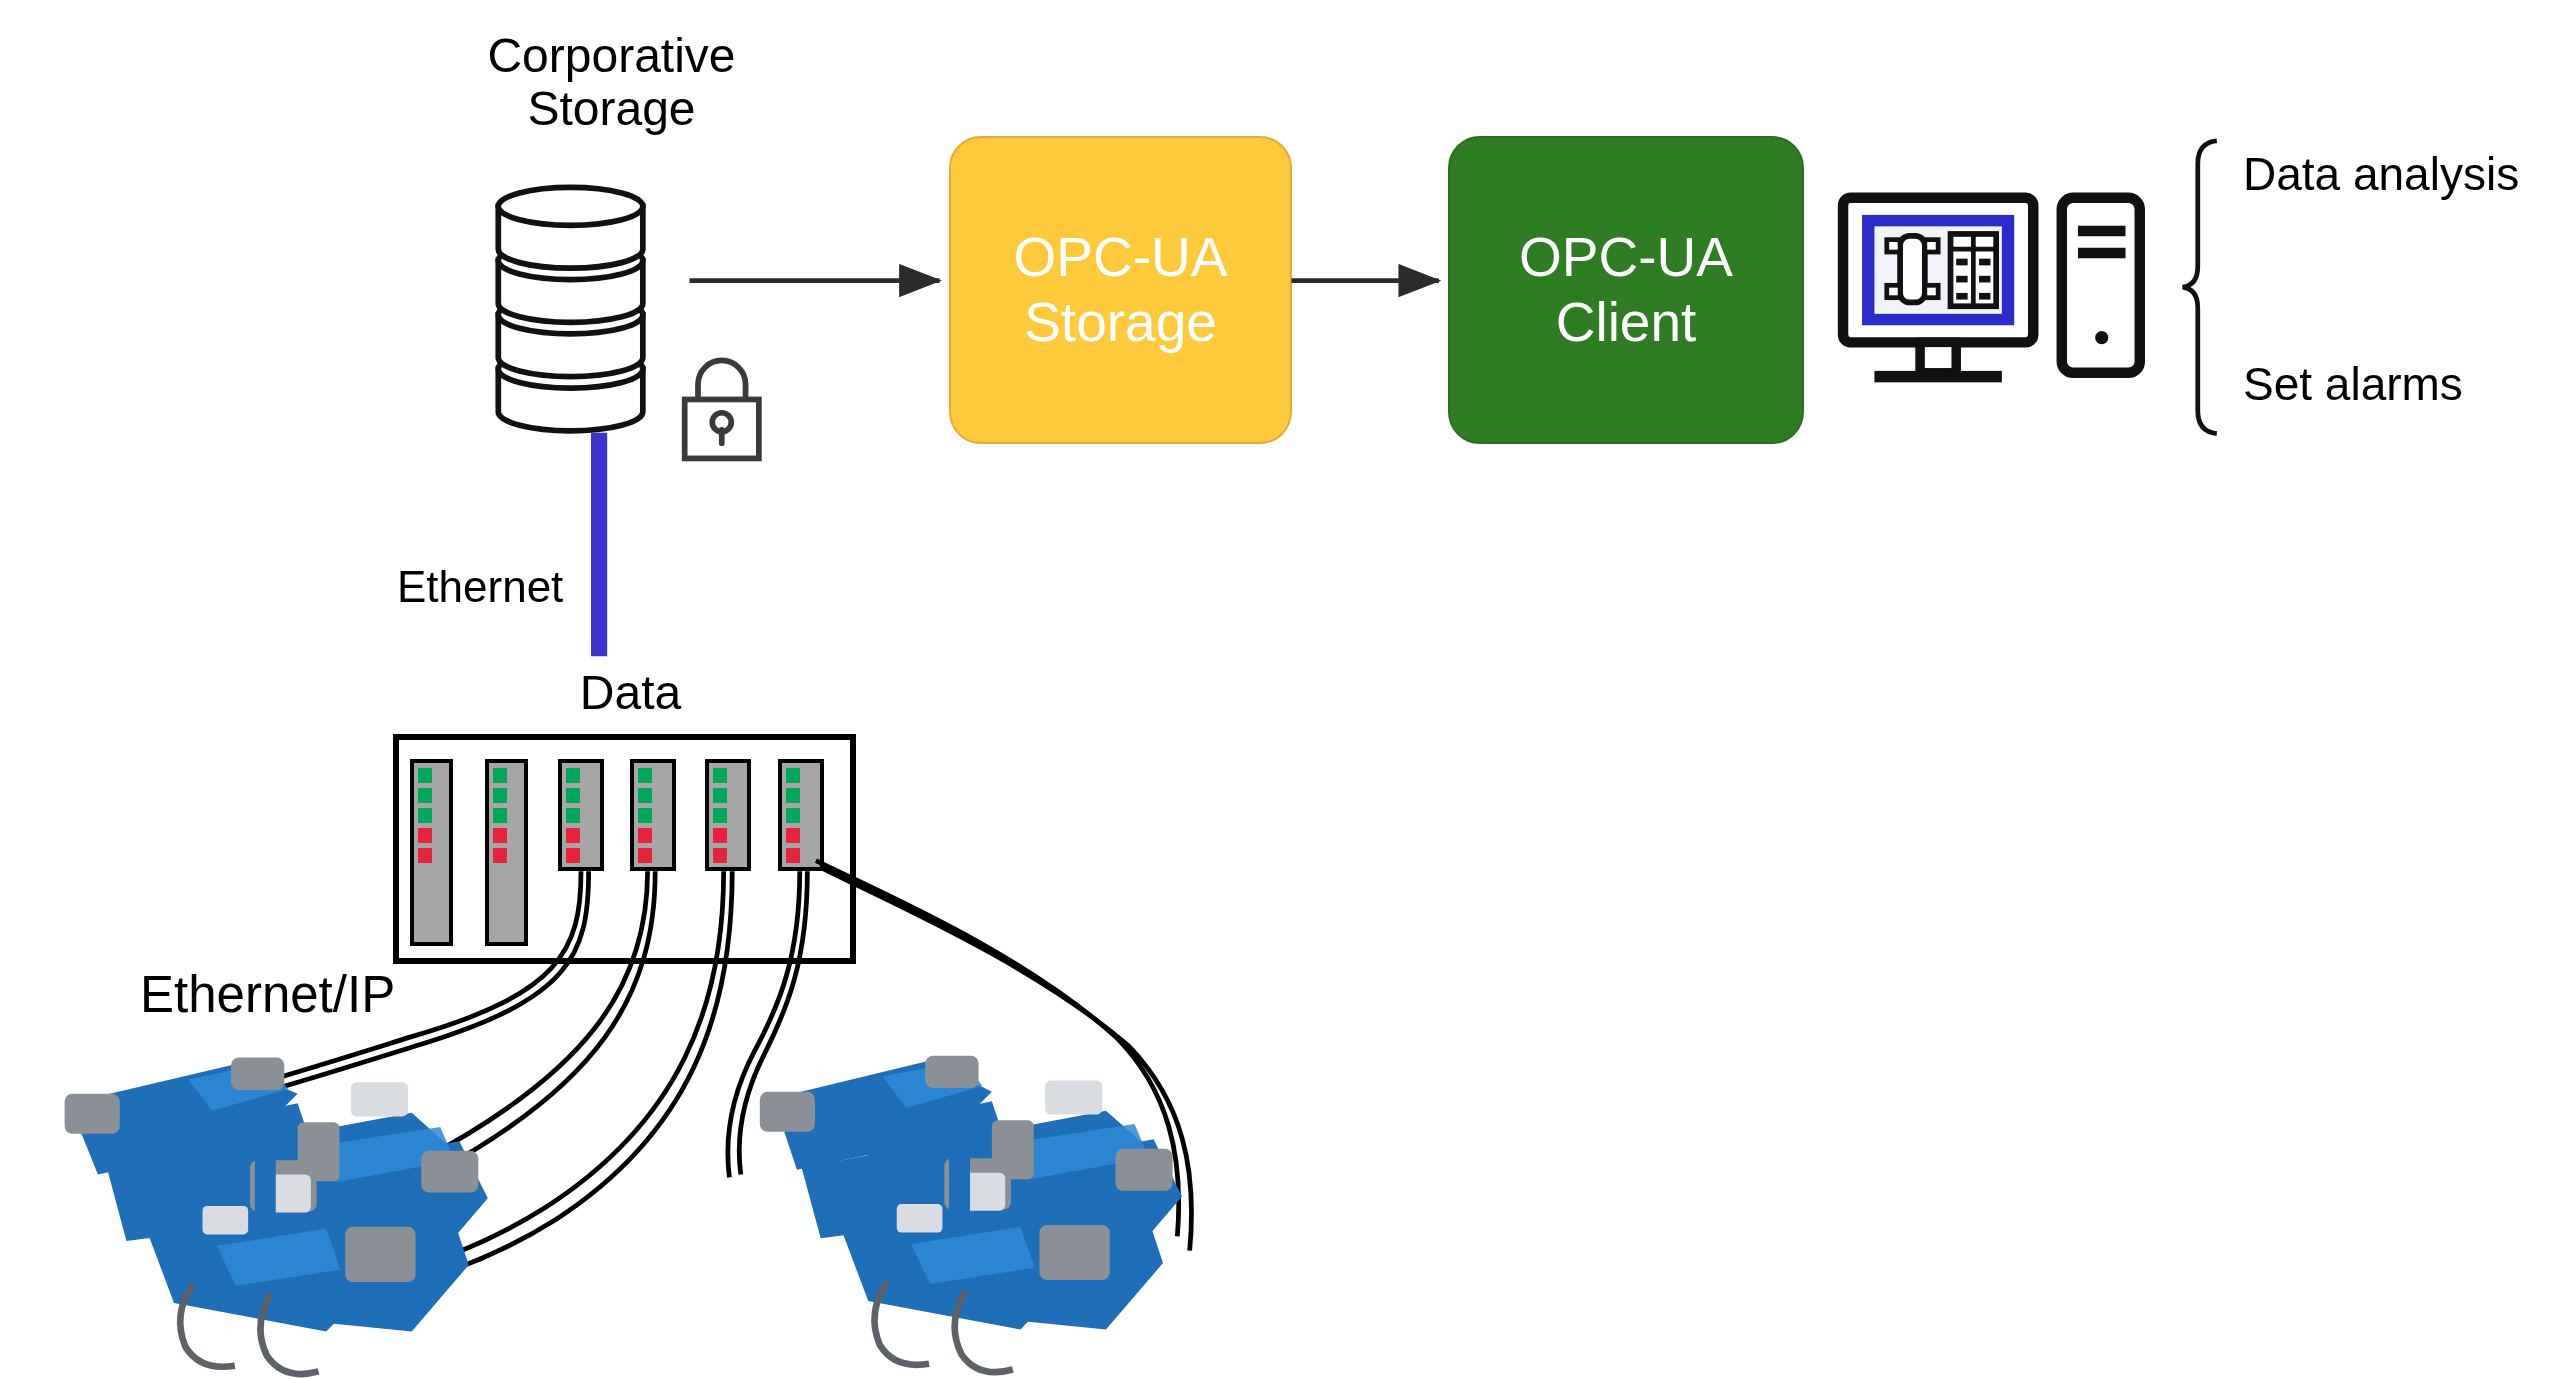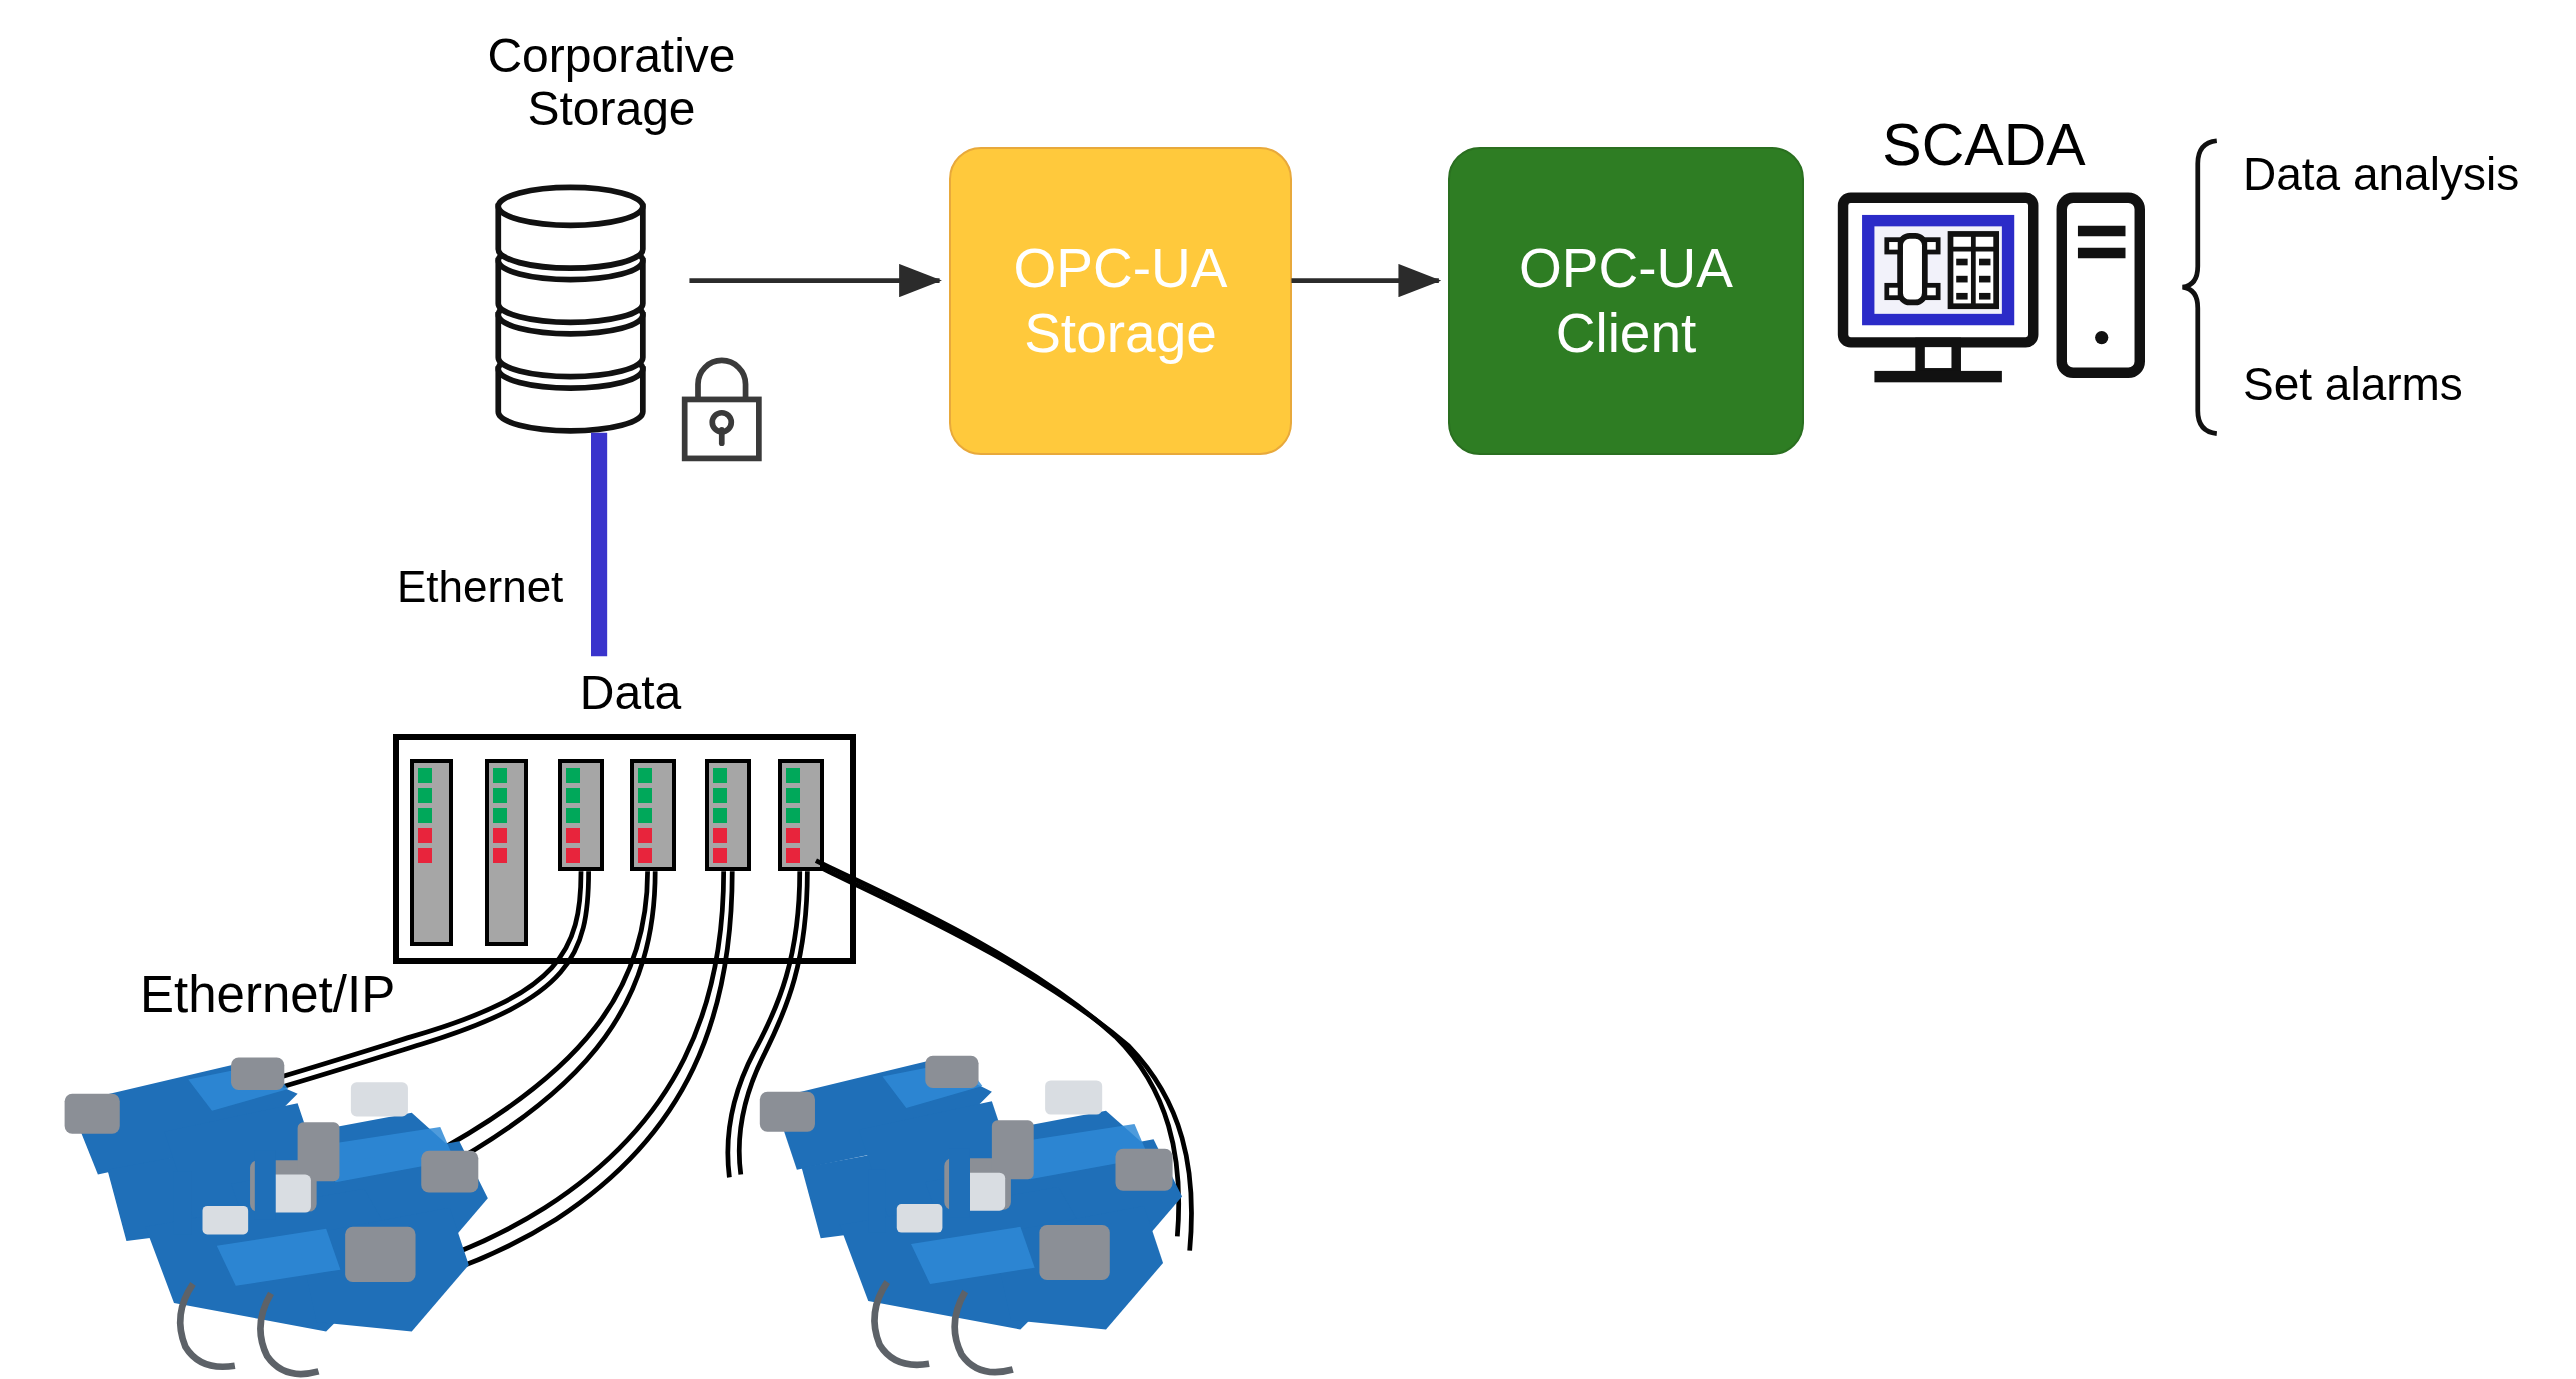--- a/index.html
+++ b/index.html
@@ -8,21 +8,21 @@
     font-family:"Liberation Sans","DejaVu Sans",sans-serif;
     color:#000;
   }
   #stage{position:absolute;left:12px;top:0;width:2576px;height:1379px;}
   .lbl{position:absolute;font-size:42px;line-height:1.12;color:#000;white-space:pre;}
   .lbl.center{text-align:center;}
   svg.layer{position:absolute;left:0;top:0;width:2576px;height:1379px;overflow:visible;}
   .procbox{
     position:absolute;display:flex;align-items:center;justify-content:center;
     border-radius:32px;text-align:center;color:#ffffff;
-    font-size:55px;line-height:1.18;font-weight:400;margin-top:11px;
+    font-size:55px;line-height:1.18;font-weight:400;
   }
   #opc-server{left:937px;top:136px;width:339px;height:304px;background:#FFC93C;border:2.9px solid #E8A93B;}
   #opc-client{left:1436px;top:136px;width:352px;height:304px;background:#2E7D23;border:2.9px solid #2A6F20;}
   #scada-title{left:1839px;top:112px;width:266px;text-align:center;font-size:59px;}
   #corp-title{left:438px;top:28.5px;width:323px;text-align:center;font-size:48px;}
   #rack-title{left:514px;top:666px;width:209px;text-align:center;font-size:48px;}
   #eth-label{left:385px;top:514px;font-size:44px;margin-top:48px;}
   #ethip-label{left:128px;top:966px;font-size:51px;}
   .feat{position:absolute;left:2231px;font-size:46px;white-space:nowrap;}
   #feat0{top:147px;} #feat1{top:257px;} #feat2{top:357px;}
@@ -38,21 +38,20 @@
 
   <div class="lbl center" id="corp-title">Corporative
 Storage</div>
 
   <div class="lbl center" id="rack-title">Data</div>
 
   <div class="lbl" id="eth-label">Ethernet</div>
 
   <div class="lbl" id="ethip-label">Ethernet/IP</div>
 
-  <div class="lbl" id="scada-title">SCADA</div>
 
   <div class="feat" id="feat0">Data analysis</div>
   <div class="feat" id="feat2">Set alarms</div>
 
   <div class="procbox" id="opc-server">
     <div>
       <div>OPC-UA</div>
       <div>Storage</div>
     </div>
   </div>

